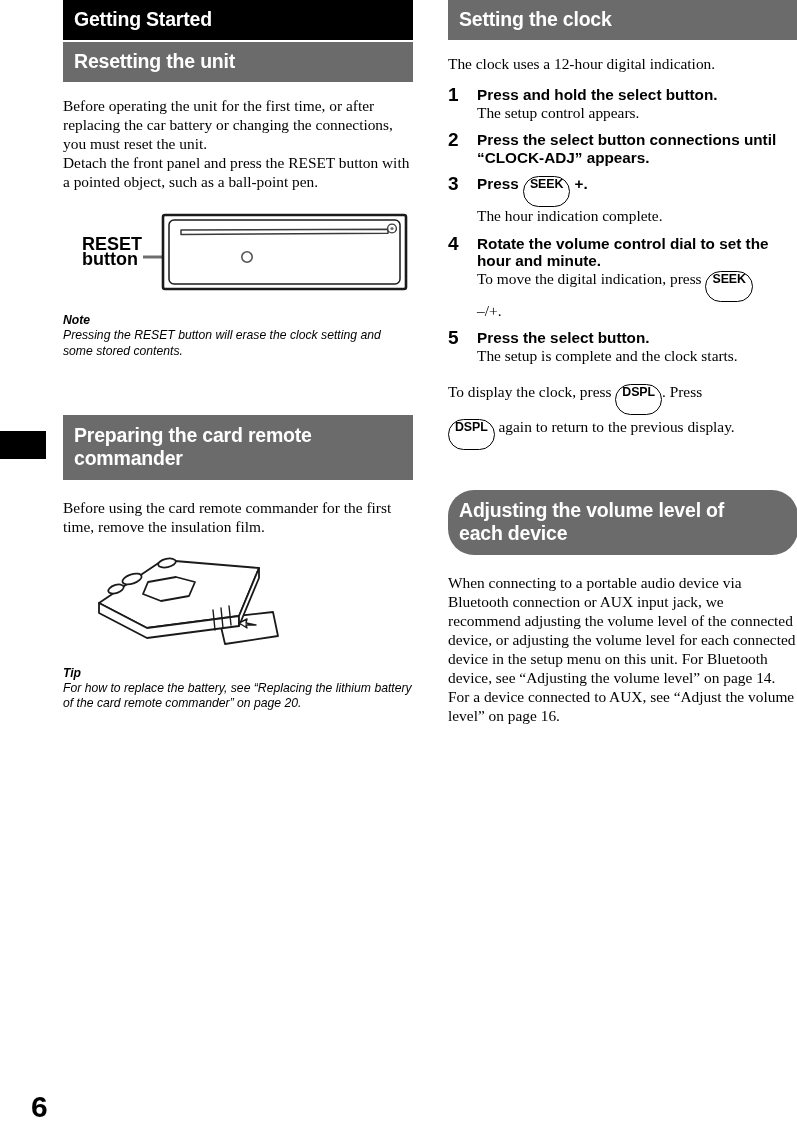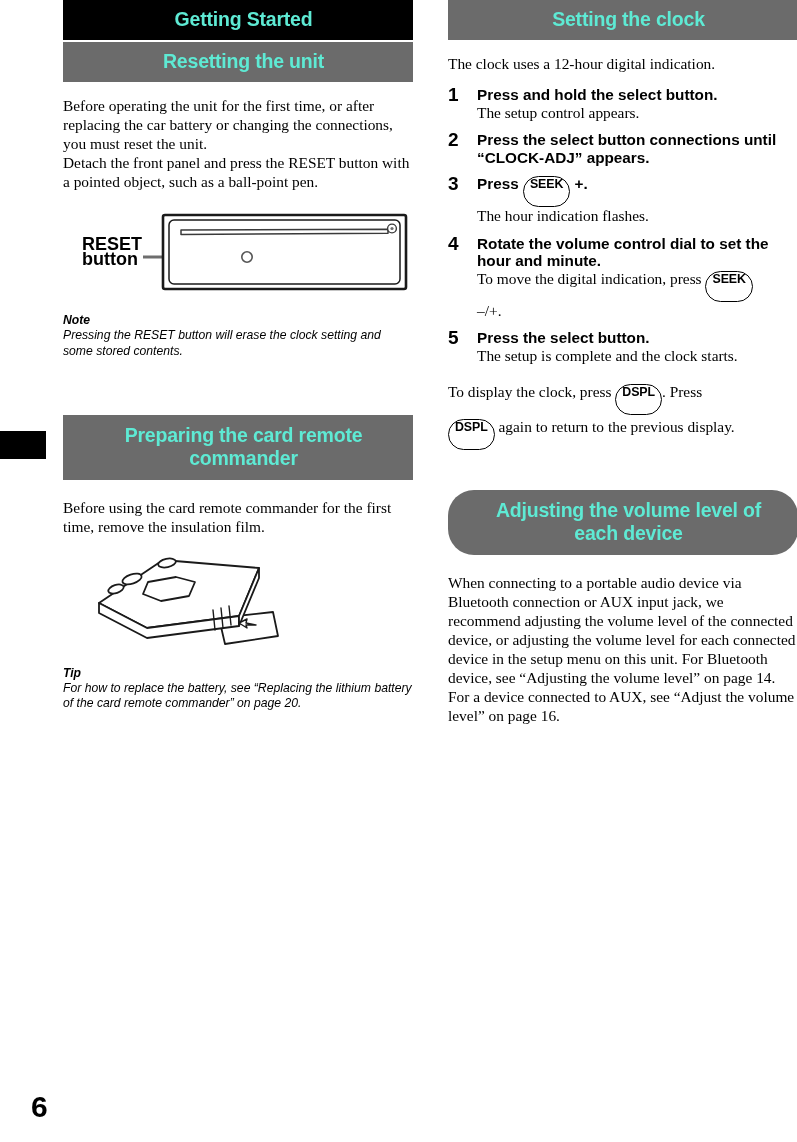--- a/index.html
+++ b/index.html
@@ -32,30 +32,29 @@
     position: absolute;
     top: 0;
     width: 350px;
   }
   .col-left  { left: 63px; }
   .col-right { left: 448px; }
 
   
   .band {
     background: #6b6b6b;
-    color: #5eead4;
+    color: #ffffff;
     font-family: "Liberation Sans", sans-serif;
     font-weight: bold;
     font-size: 19.5px;
     line-height: 1.18;
     padding: 8px 0 9px 11px;
     box-sizing: border-box;
     letter-spacing: -0.2px;
     width: 350px;
-    text-align: center;
   }
   .band.black { background: #000000; }
   .band.tall  { padding: 9px 0 10px 11px; }
 
   
   .body-text {
     font-family: "Liberation Serif", serif;
     font-size: 15.4px;
     line-height: 19.1px;
     margin: 0;
@@ -242,21 +241,21 @@
     <div class="step" style="margin-top:9px;">
       <span class="step-num">2</span>
       <p class="step-title">Press the select button connections until “CLOCK-ADJ” appears.</p>
     </div>
 
     <div class="step" style="margin-top:9px;">
       <span class="step-num">3</span>
       <p class="step-title">
         <span>Press </span><span class="pill">SEEK</span><span> +.</span>
       </p>
-      <p class="step-desc">The hour indication flashes.</p>
+      <p class="step-desc">The hour indication complete.</p>
     </div>
 
     <div class="step" style="margin-top:9px;">
       <span class="step-num">4</span>
       <p class="step-title">Rotate the volume control dial to set the hour and minute.</p>
       <p class="step-desc">
         <span>To move the digital indication, press </span><span class="pill pill-serifline">SEEK</span><br><span>–/+.</span>
       </p>
     </div>
 

